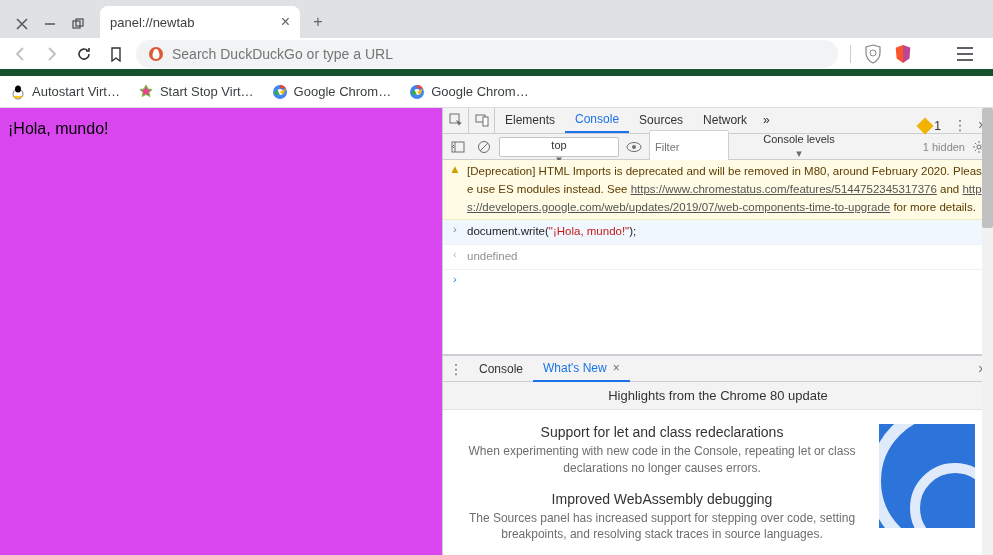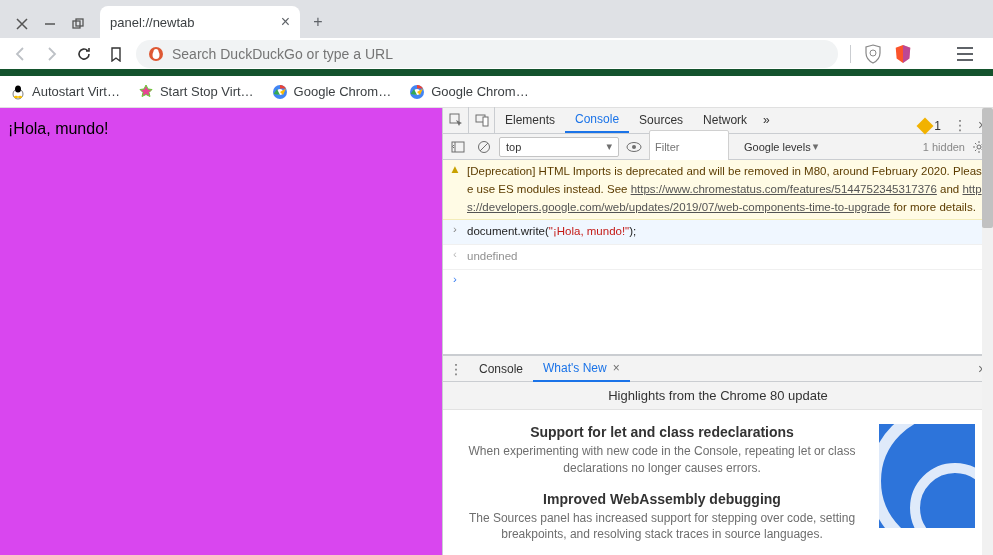--- a/index.html
+++ b/index.html
@@ -40,21 +40,21 @@
 .dt-tab { padding:0 10px; height:26px; display:flex; align-items:center; color:#333; cursor:pointer; }
 .dt-tab.active { color:#1a73e8; border-bottom:2px solid #1a73e8; height:26px; }
 .dt-tabspacer { flex:1; }
 .dt-warn { display:flex; align-items:center; gap:3px; padding-right:8px; }
 .warn-badge { width:12px; height:12px; background:#f2b200; transform:rotate(45deg); display:inline-block; }
 .dt-menu { width:22px; text-align:center; color:#6e6e6e; cursor:pointer; font-size:14px; }
 .dt-close { width:22px; text-align:center; color:#6e6e6e; cursor:pointer; font-size:14px; }
 
 .dt-toolbar { height:26px; border-bottom:1px solid #cacdd1; display:flex; align-items:center; background:#f3f3f3; padding:0 4px; gap:4px; }
 .dt-tool { width:22px; height:22px; display:flex; align-items:center; justify-content:center; color:#6e6e6e; cursor:pointer; }
-.dt-select { font-size:11px; color:#333; border:none; background:transparent; padding:2px 4px; display:flex; align-items:center; gap:2px; min-width:120px; border:1px solid transparent; }
+.dt-select { font-size:11px; color:#333; border:none; background:transparent; padding:2px 4px; display:flex; align-items:center; gap:2px; min-width:120px; border:1px solid transparent;flex-direction:column; }
 .dt-select.framed { border:1px solid #c4c4c4; border-radius:2px; background:#fff; padding:1px 6px; height:20px; }
 .dt-filter { height:18px; font-size:11px; border:1px solid #d0d0d0; border-radius:2px; padding:16px 5px; width:80px; background:#fff; outline:none; }
 .dt-hidden { color:#888; font-size:11px; margin-left:auto; margin-right:0; }
 .dt-gear { width:20px; height:20px; display:flex; align-items:center; justify-content:center; color:#6e6e6e; cursor:pointer; }
 
 .dt-console { flex:1; font-family:Menlo,Consolas,monospace; font-size:11.5px; overflow:auto; }
 .console-row { display:flex; padding:3px 6px; border-bottom:1px solid #f0f0f0; align-items:flex-start; gap:6px; }
 .console-row.deprecation { background:#fffbe5; border-bottom:1px solid #f3ecb8; }
 .console-row.input { background:#f0f7ff; }
 .row-gutter { width:12px; flex-shrink:0; text-align:center; color:#aaa; }
@@ -66,21 +66,21 @@
 .code-str { color:#c41a16; }
 .undef { color:#919191; }
 
 
 .drawer { border-top:2px solid #cacdd1; height:201px; display:flex; flex-direction:column; background:#fff; }
 .drawer-tabs { height:26px; border-bottom:1px solid #cacdd1; display:flex; align-items:center; background:#f3f3f3; }
 .drawer-body { flex:1; overflow:auto;text-align:center; }
 .drawer-banner { background:#f3f3f3; padding:6px 10px; color:#333; font-size:13px; border-bottom:1px solid #e2e2e2; }
 .whatsnew { padding:14px 18px 10px; display:flex; gap:16px; }
 .wn-text { flex:1; }
-.wn-text h3 { font-size:14px; color:#333; font-weight:700; margin-bottom:3px; }
+.wn-text h3 { font-size:14px; color:#333; font-weight:400; margin-bottom:3px; }
 .wn-text p { font-size:12px; color:#6e6e6e; line-height:1.4; margin-bottom:14px; }
 .wn-image { width:96px; height:104px; background:#2d74da; position:relative; flex-shrink:0; overflow:hidden; }
 .wn-image::before { content:""; position:absolute; width:130px; height:130px; border:12px solid #fff; border-radius:50%; top:-20px; left:-10px; opacity:0.85; }
 .wn-image::after { content:""; position:absolute; width:70px; height:70px; border:10px solid #fff; border-radius:50%; bottom:-25px; right:-25px; opacity:0.85; }
 
 .vsep { width:1px; height:18px; background:#cacdd1; margin:0 4px; }
 .scrolltrack { position:absolute; right:0; top:108px; bottom:0; width:11px; background:#f1f1f1; }
 .scrollthumb { position:absolute; right:0; top:0; width:11px; height:120px; background:#c1c1c1; border-radius:2px; }
 </style>
 </head>
@@ -248,21 +248,21 @@
         <span style="color:#6e6e6e">▾</span>
       </div>
       <div class="dt-tool">
         <svg width="16" height="12" viewBox="0 0 16 12">
             <ellipse cx="8" cy="6" rx="7" ry="4.5" stroke="#6e6e6e" fill="none"></ellipse>
             <circle cx="8" cy="6" r="2" fill="#6e6e6e"></circle>
           </svg>
       </div>
       <input class="dt-filter" placeholder="Filter" style="">
       <div class="dt-select" style="margin-left:6px">
-        <span>Google levels</span>
+        <span>Console levels</span>
         <span style="color:#6e6e6e">▾</span>
       </div>
       <span class="dt-hidden">1 hidden</span>
       <div class="dt-gear">
         <svg width="14" height="14" viewBox="0 0 14 14">
             <circle cx="7" cy="7" r="2" stroke="#6e6e6e" fill="none"></circle>
             <path d="M7 1v2M7 11v2M1 7h2M11 7h2M3 3l1.4 1.4M9.6 9.6L11 11M11 3L9.6 4.4M4.4 9.6L3 11" stroke="#6e6e6e"></path>
           </svg>
       </div>
     </div>

